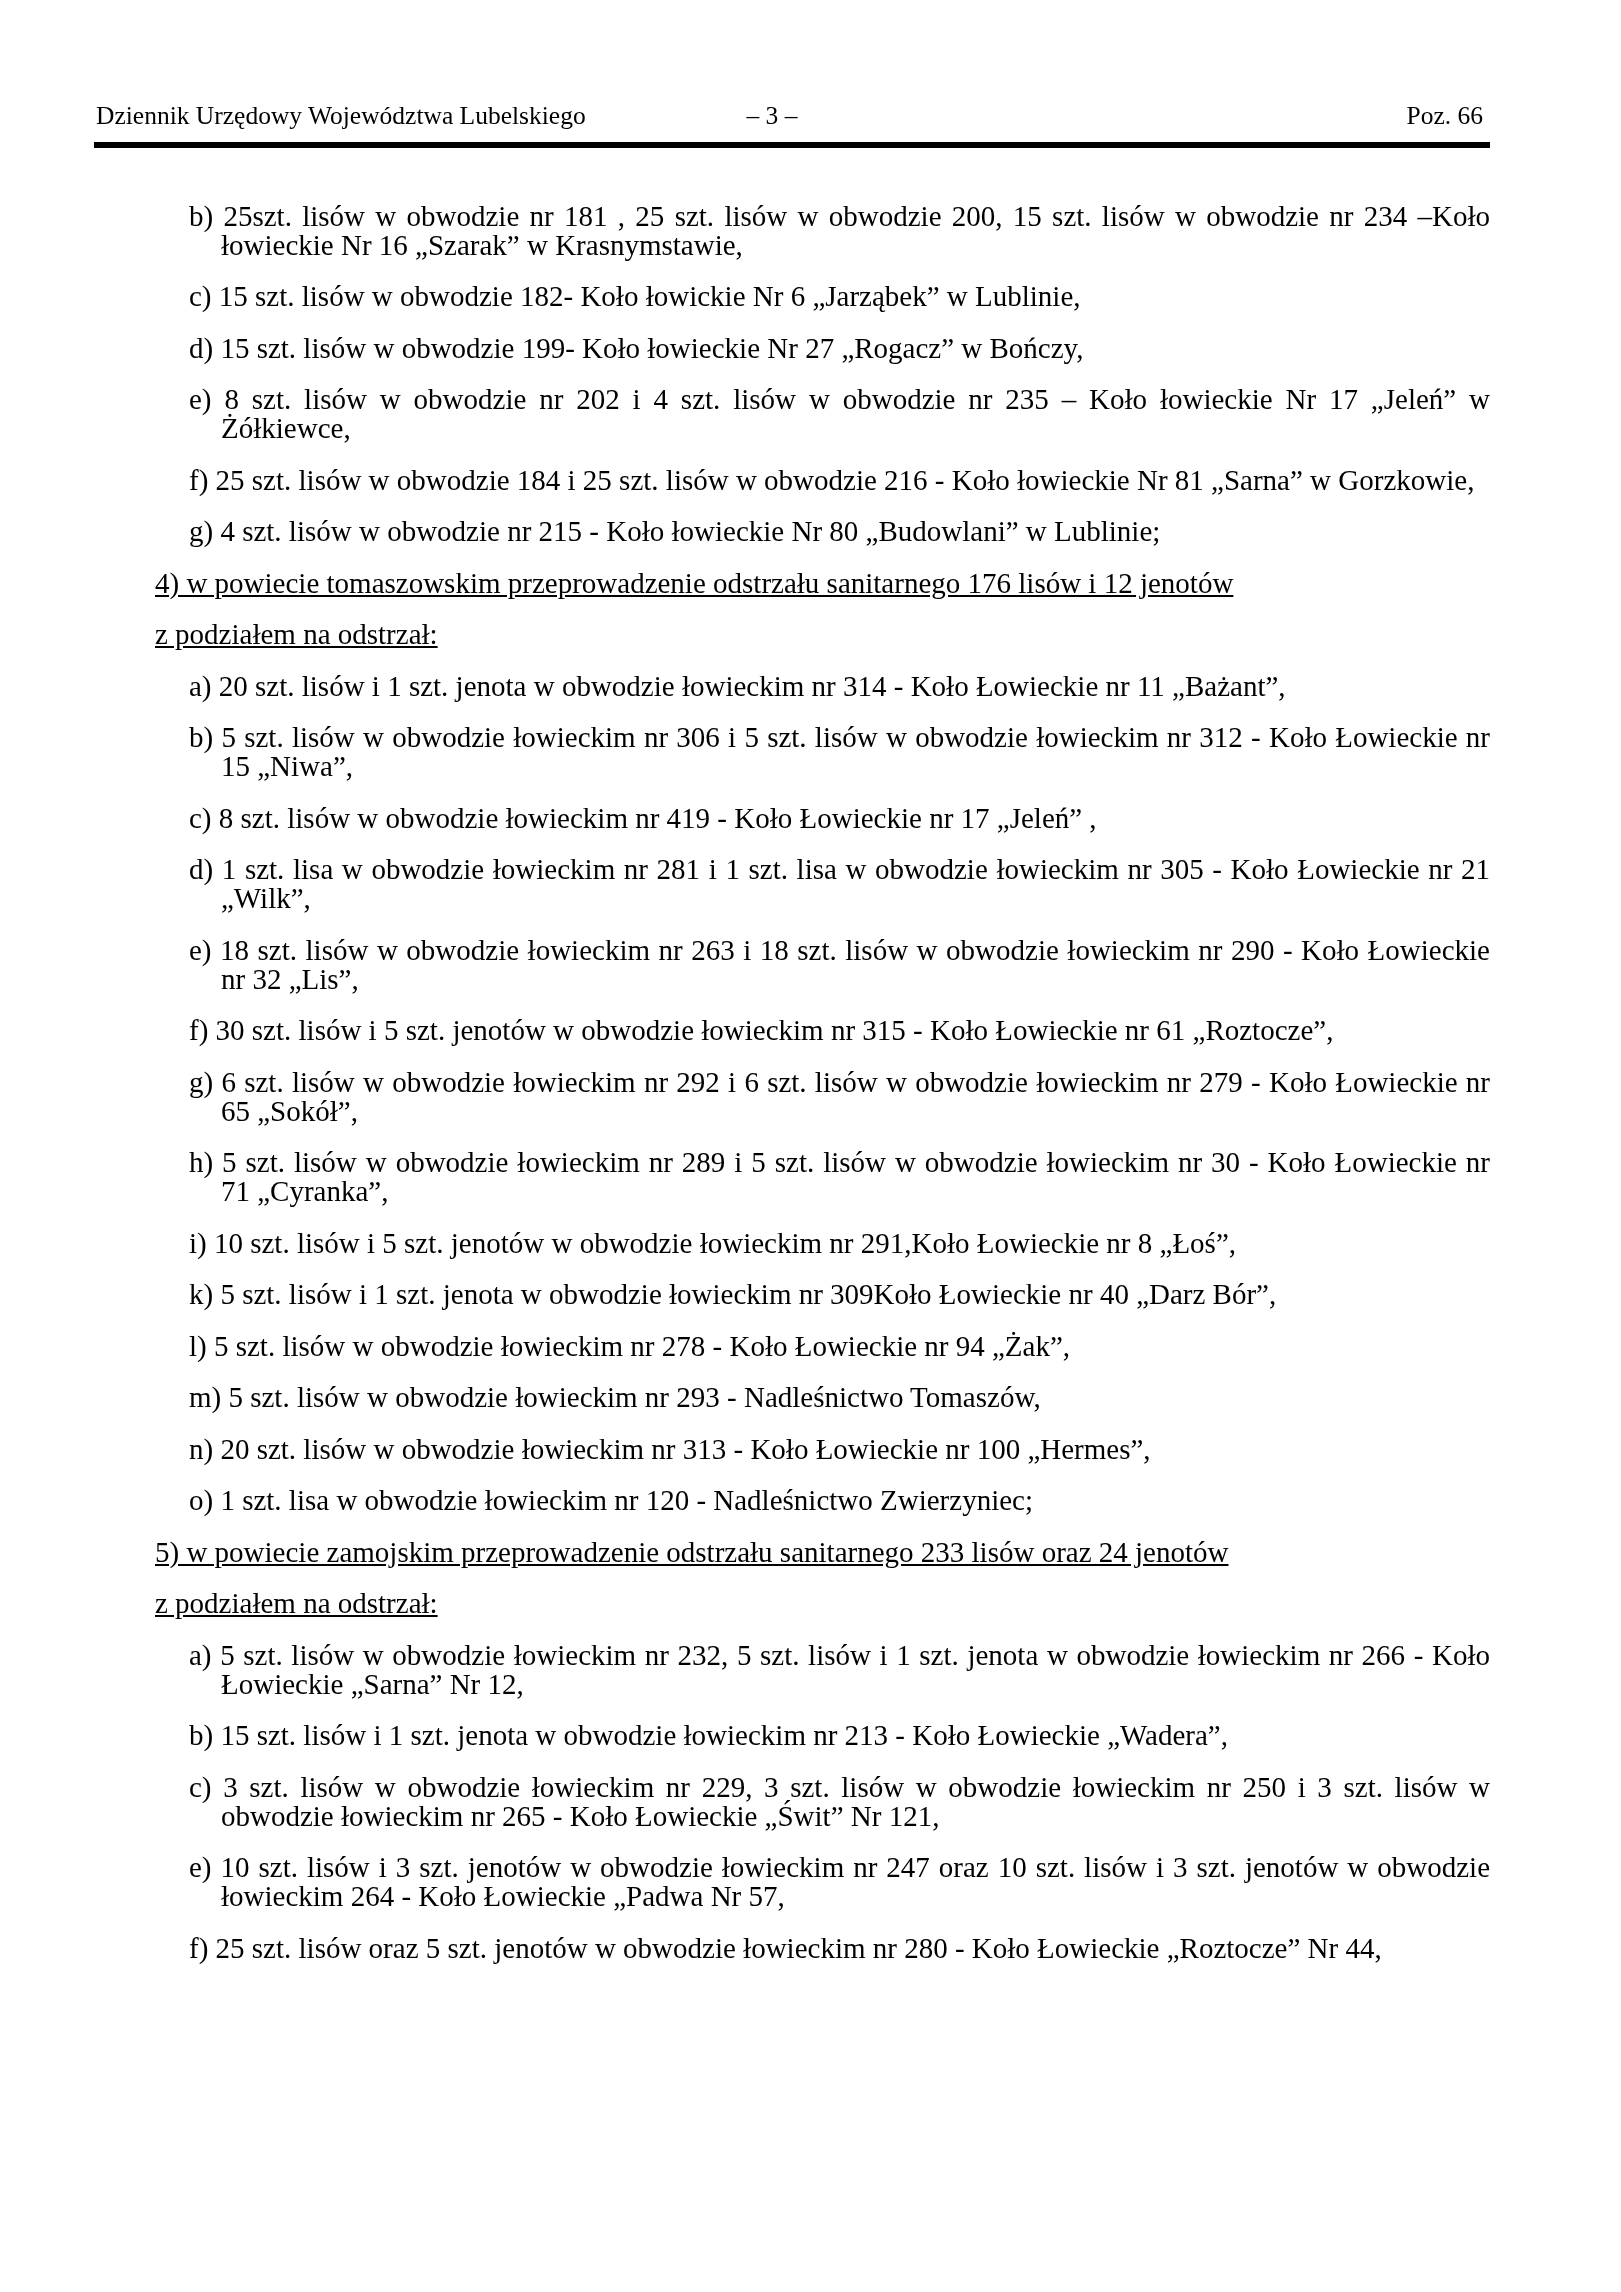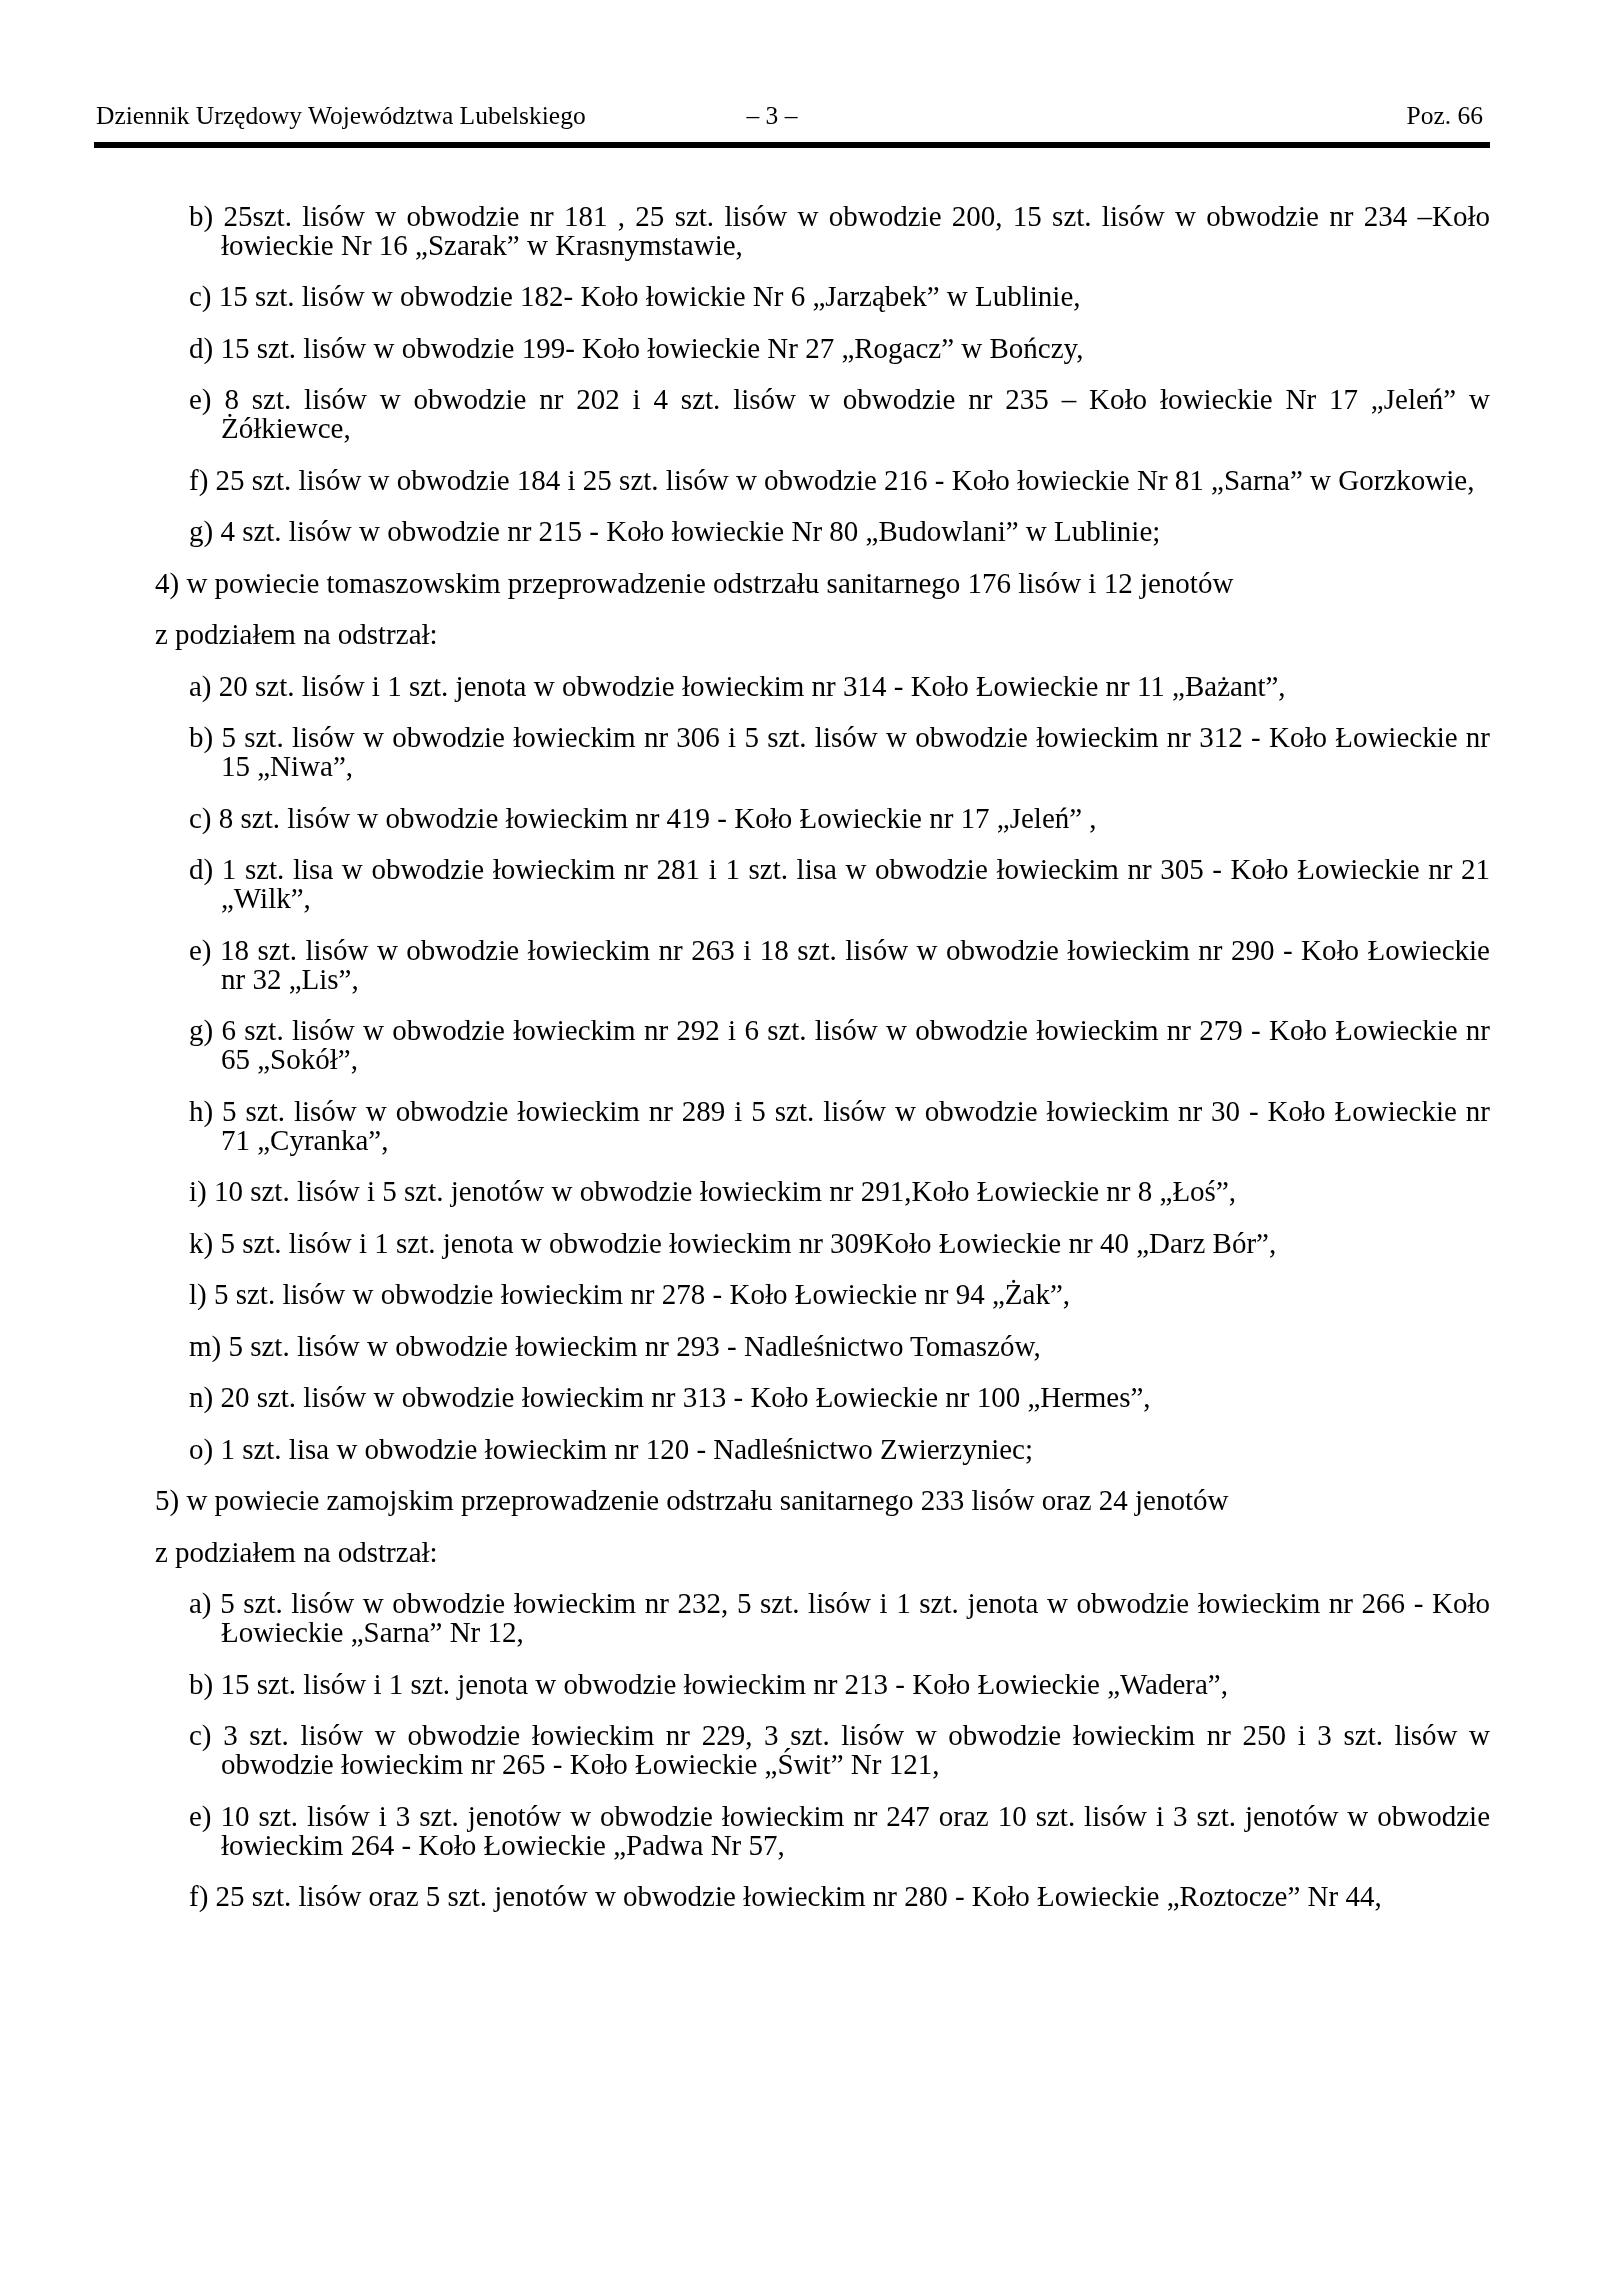--- a/index.html
+++ b/index.html
@@ -49,20 +49,21 @@
   }
   
   p.p-letter {
     padding-left: 66px;
     text-indent: -32px;
   }
   
   p.p-number, p.p-plain {
     padding-left: 0;
     text-indent: 0;
+    text-decoration: underline;
   }
 </style>
 </head>
 <body>
 
 <div class="page">
 
   <div class="page-header">
     <span class="h-left">Dziennik Urzędowy Województwa Lubelskiego</span>
     <span class="h-center">– 3 –</span>
@@ -78,20 +79,21 @@
     <p class="p-letter">e) 8 szt. lisów w obwodzie nr 202 i 4 szt. lisów w obwodzie nr 235 – Koło łowieckie Nr 17 „Jeleń” w Żółkiewce,</p>
     <p class="p-letter">f) 25 szt. lisów w obwodzie 184 i 25 szt. lisów w obwodzie 216 - Koło łowieckie Nr 81 „Sarna” w Gorzkowie,</p>
     <p class="p-letter">g) 4 szt. lisów w obwodzie nr 215 - Koło łowieckie Nr 80 „Budowlani” w Lublinie;</p>
     <p class="p-number">4) w powiecie tomaszowskim przeprowadzenie odstrzału sanitarnego 176 lisów i 12 jenotów</p>
     <p class="p-plain">z podziałem na odstrzał:</p>
     <p class="p-letter">a) 20 szt. lisów i 1 szt. jenota w obwodzie łowieckim nr 314 - Koło Łowieckie nr 11 „Bażant”,</p>
     <p class="p-letter">b) 5 szt. lisów w obwodzie łowieckim nr 306 i 5 szt. lisów w obwodzie łowieckim nr 312 - Koło Łowieckie nr 15 „Niwa”,</p>
     <p class="p-letter">c) 8 szt. lisów w obwodzie łowieckim nr 419 - Koło Łowieckie nr 17 „Jeleń” ,</p>
     <p class="p-letter">d) 1 szt. lisa w obwodzie łowieckim nr 281 i 1 szt. lisa w obwodzie łowieckim nr 305 - Koło Łowieckie nr 21 „Wilk”,</p>
     <p class="p-letter">e) 18 szt. lisów w obwodzie łowieckim nr 263 i 18 szt. lisów w obwodzie łowieckim nr 290 - Koło Łowieckie nr 32 „Lis”,</p>
+    <p class="p-letter">f) 30 szt. lisów i 5 szt. jenotów w obwodzie łowieckim nr 315 - Koło Łowieckie nr 61 „Roztocze”,</p>
     <p class="p-letter">g) 6 szt. lisów w obwodzie łowieckim nr 292 i 6 szt. lisów w obwodzie łowieckim nr 279 - Koło Łowieckie nr 65 „Sokół”,</p>
     <p class="p-letter">h) 5 szt. lisów w obwodzie łowieckim nr 289 i 5 szt. lisów w obwodzie łowieckim nr 30 - Koło Łowieckie nr 71 „Cyranka”,</p>
     <p class="p-letter">i) 10 szt. lisów i 5 szt. jenotów w obwodzie łowieckim nr 291,Koło Łowieckie nr 8 „Łoś”,</p>
     <p class="p-letter">k) 5 szt. lisów i 1 szt. jenota w obwodzie łowieckim nr 309Koło Łowieckie nr 40 „Darz Bór”,</p>
     <p class="p-letter">l) 5 szt. lisów w obwodzie łowieckim nr 278 - Koło Łowieckie nr 94 „Żak”,</p>
     <p class="p-letter">m) 5 szt. lisów w obwodzie łowieckim nr 293 - Nadleśnictwo Tomaszów,</p>
     <p class="p-letter">n) 20 szt. lisów w obwodzie łowieckim nr 313 - Koło Łowieckie nr 100 „Hermes”,</p>
     <p class="p-letter">o) 1 szt. lisa w obwodzie łowieckim nr 120 - Nadleśnictwo Zwierzyniec;</p>
     <p class="p-number">5) w powiecie zamojskim przeprowadzenie odstrzału sanitarnego 233 lisów oraz 24 jenotów</p>
     <p class="p-plain">z podziałem na odstrzał:</p>

